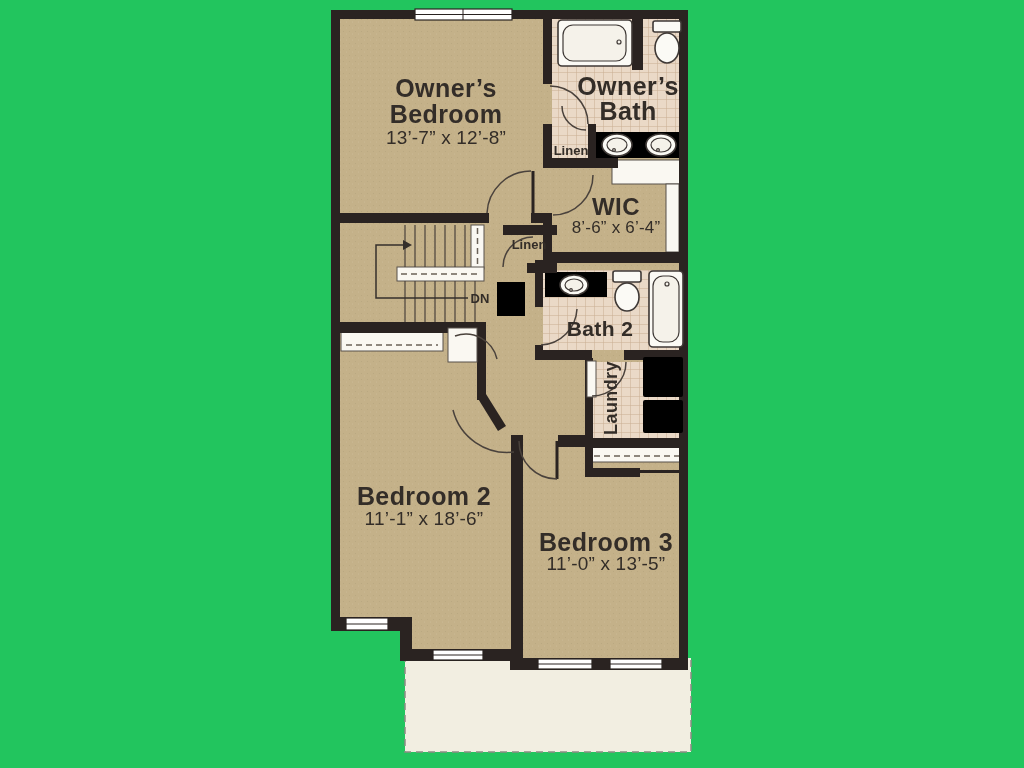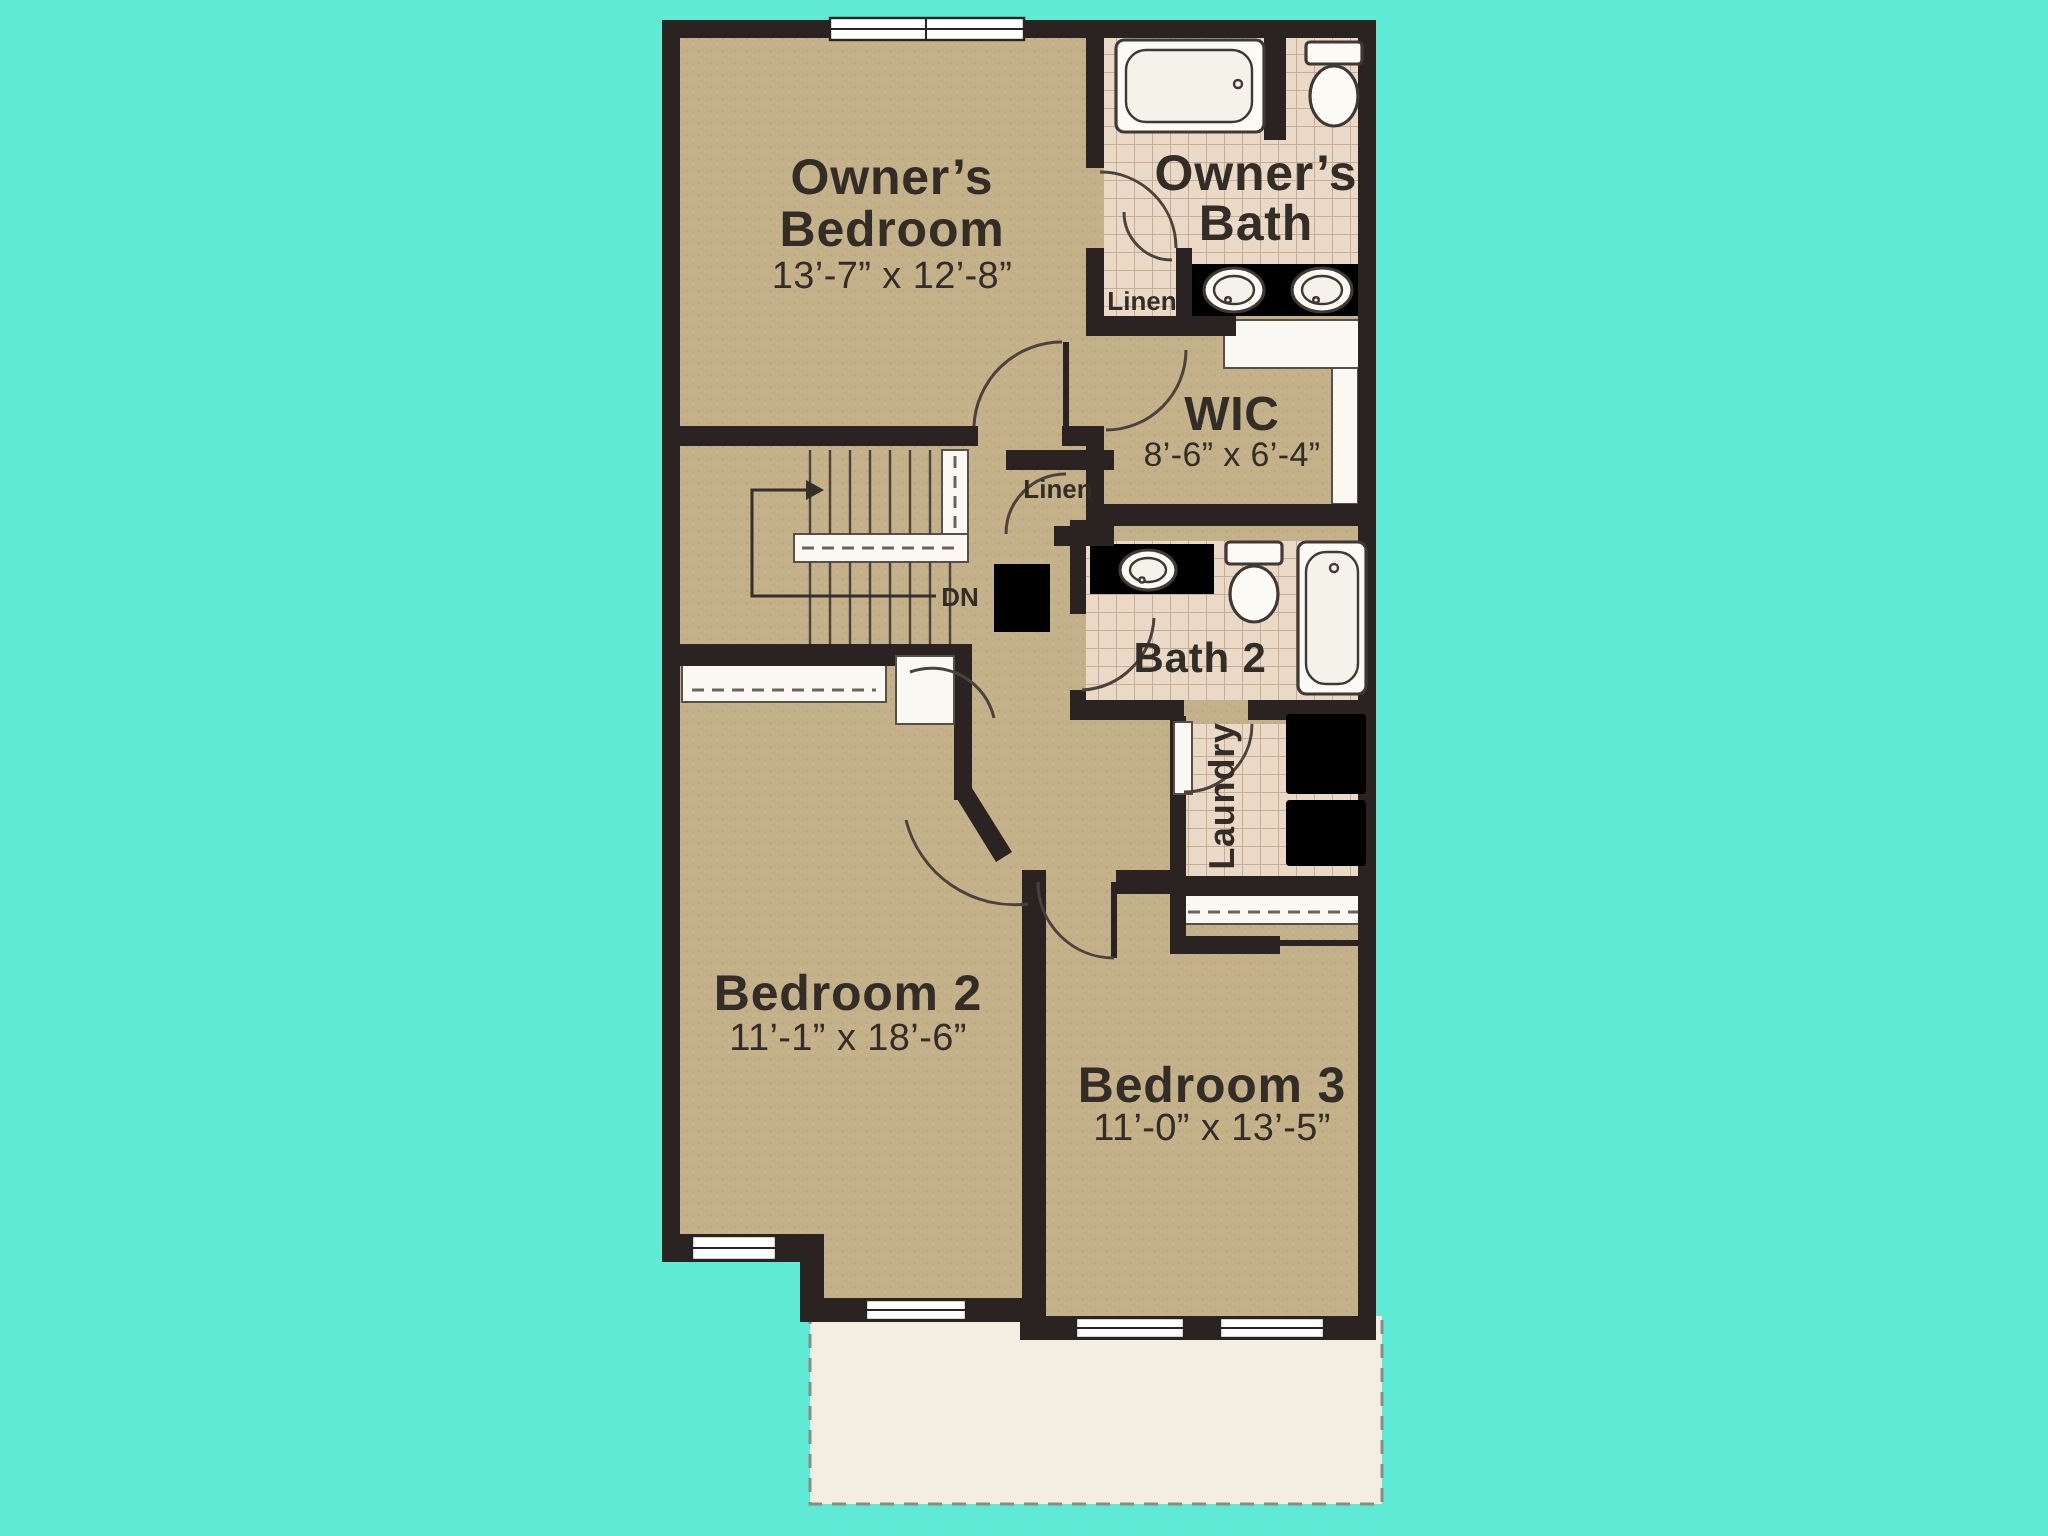--- a/index.html
+++ b/index.html
@@ -3,21 +3,21 @@
 <meta charset="utf-8">
 <title>Floor Plan</title>
 <style>
   :root{
     --wall:#2a2321; --floor-tan:#c4b189; --tile:#ead9c7; --tile-grid:#c9ad92;
     --fixture-outline:#3f3936; --cream-area:#f2eee1; --counter:#d9d2c9;
     --watermark-bg:#696969; --watermark-text:#f2f1ee; --watermark-accent:#c7572a;
     --label-text:#332d28;
   }
   html,body{margin:0;padding:0;background:#ffffff;}
-  .stage{position:relative;width:1024px;height:768px;background:#5eead4;overflow:hidden;
+  .stage{position:relative;width:1024px;height:768px;background:#22c55e;overflow:hidden;
          font-family:"Liberation Sans",sans-serif;}
   svg text{font-family:"Liberation Sans",sans-serif;fill:var(--label-text);}
   .room-label{font-weight:600;letter-spacing:.4px;}
   .dim-label{font-weight:400;letter-spacing:.2px;}
   .small-label{font-weight:600;}
   .wall{fill:var(--wall);}
   .tan{fill:var(--floor-tan);}
   .tile-base{fill:var(--tile);}
   .tile-line{stroke:var(--tile-grid);stroke-width:1;}
   .cream{fill:var(--cream-area);stroke:#8d8c84;stroke-width:1.5;stroke-dasharray:7 5;}

